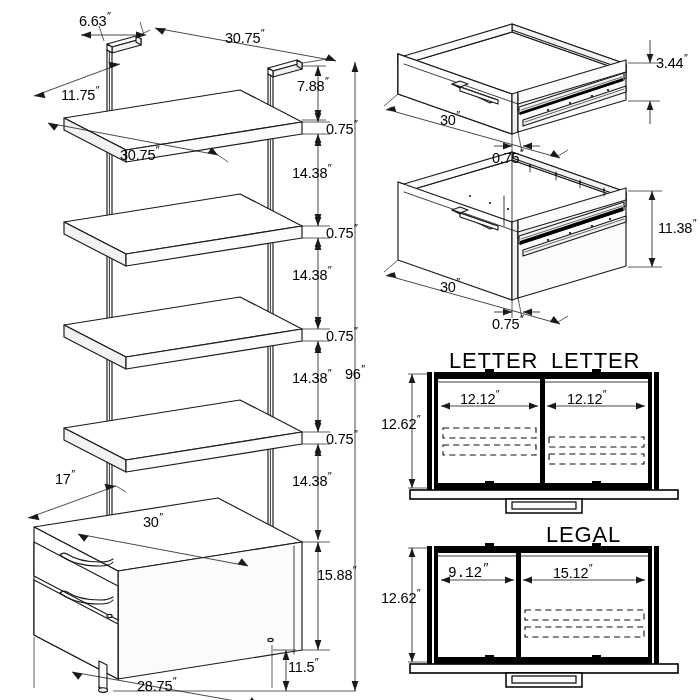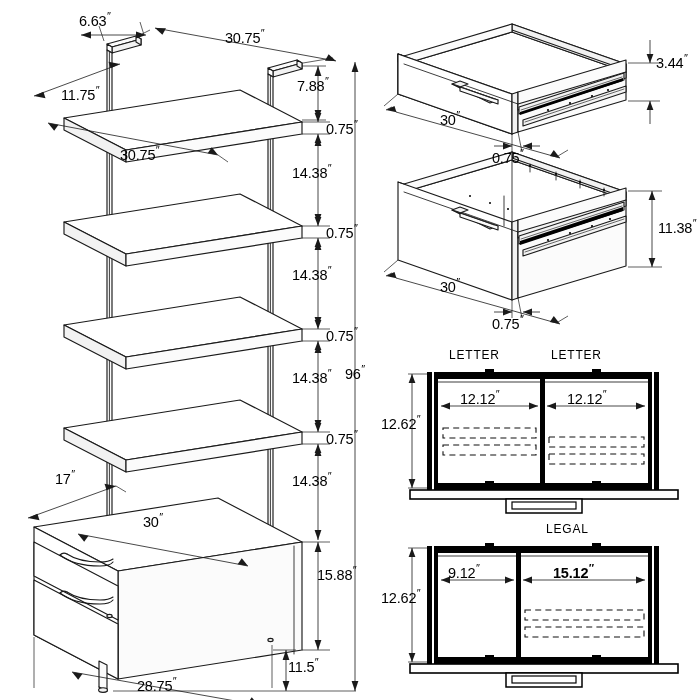--- a/index.html
+++ b/index.html
@@ -53,21 +53,21 @@
   }
   .dimtext .pr {
     font-size: 11px;
     vertical-align: super;
     letter-spacing: 0;
     font-style: italic;
   }
   .caption {
     position: absolute;
     font-family: "Liberation Sans", sans-serif;
-    font-size: 12px;
+    font-size: 22px;
     color: #000000;
     letter-spacing: 0.8px;
     white-space: nowrap;
     user-select: none;
   }
 </style>
 </head>
 <body>
 
 <div id="sheet">
@@ -625,21 +625,21 @@
   </div>
 
   <div class="caption" style="left:546px; top:522px;">
     <span>LEGAL</span>
   </div>
 
   <div class="dimtext" style="left:381px; top:588px;">
     <span>12.62<span class="pr">″</span></span>
   </div>
 
-  <div class="dimtext" style="left:448px; top:563px;">
+  <div class="dimtext" style="left:448px; top:563px;font-family:Liberation Mono, monospace;">
     <span>9.12<span class="pr">″</span></span>
   </div>
 
-  <div class="dimtext" style="left:553px; top:563px;font-weight:bold;">
+  <div class="dimtext" style="left:553px; top:563px;">
     <span>15.12<span class="pr">″</span></span>
   </div>
 
 </div>
 
 </body></html>

